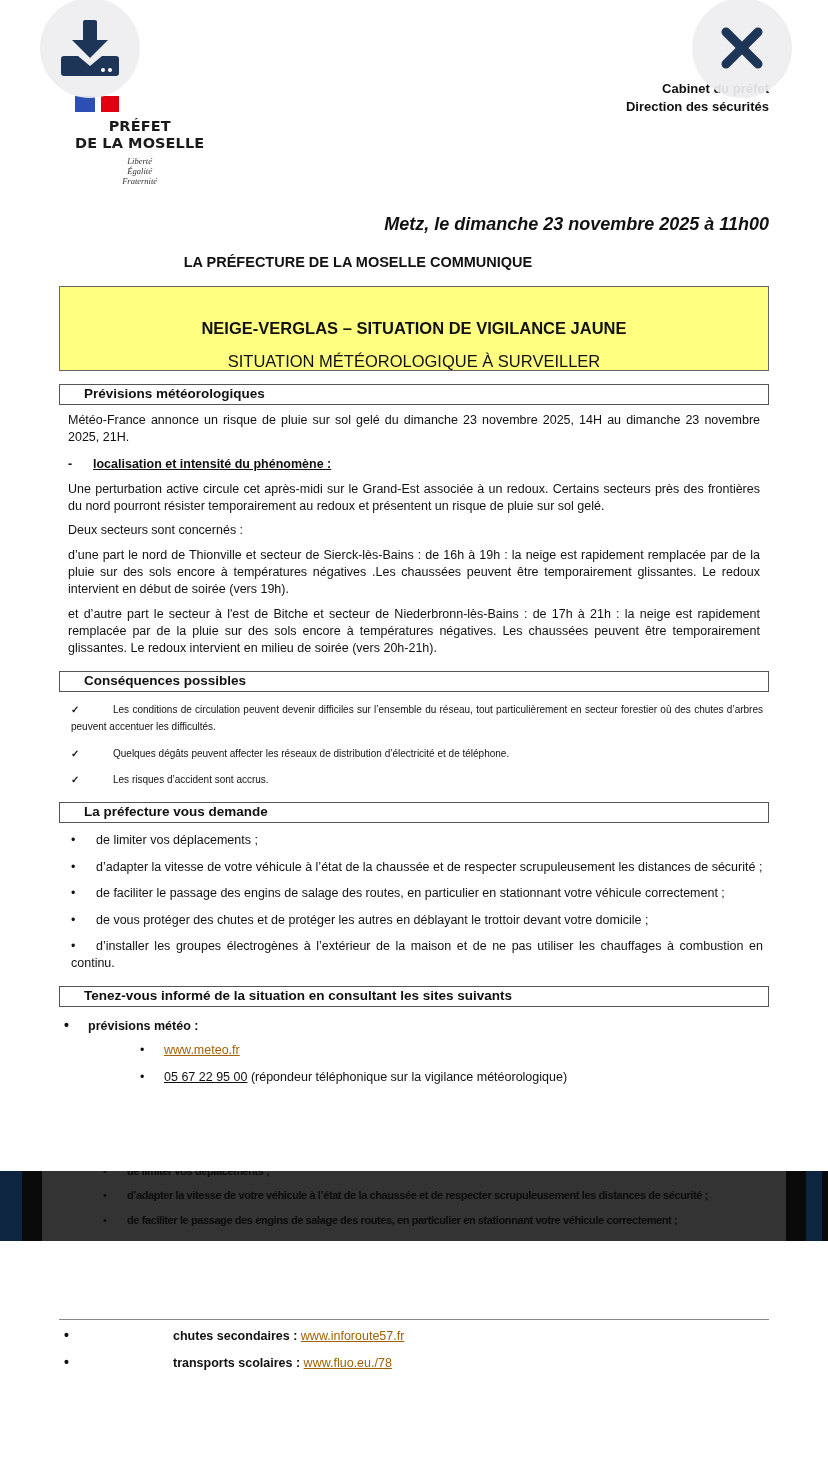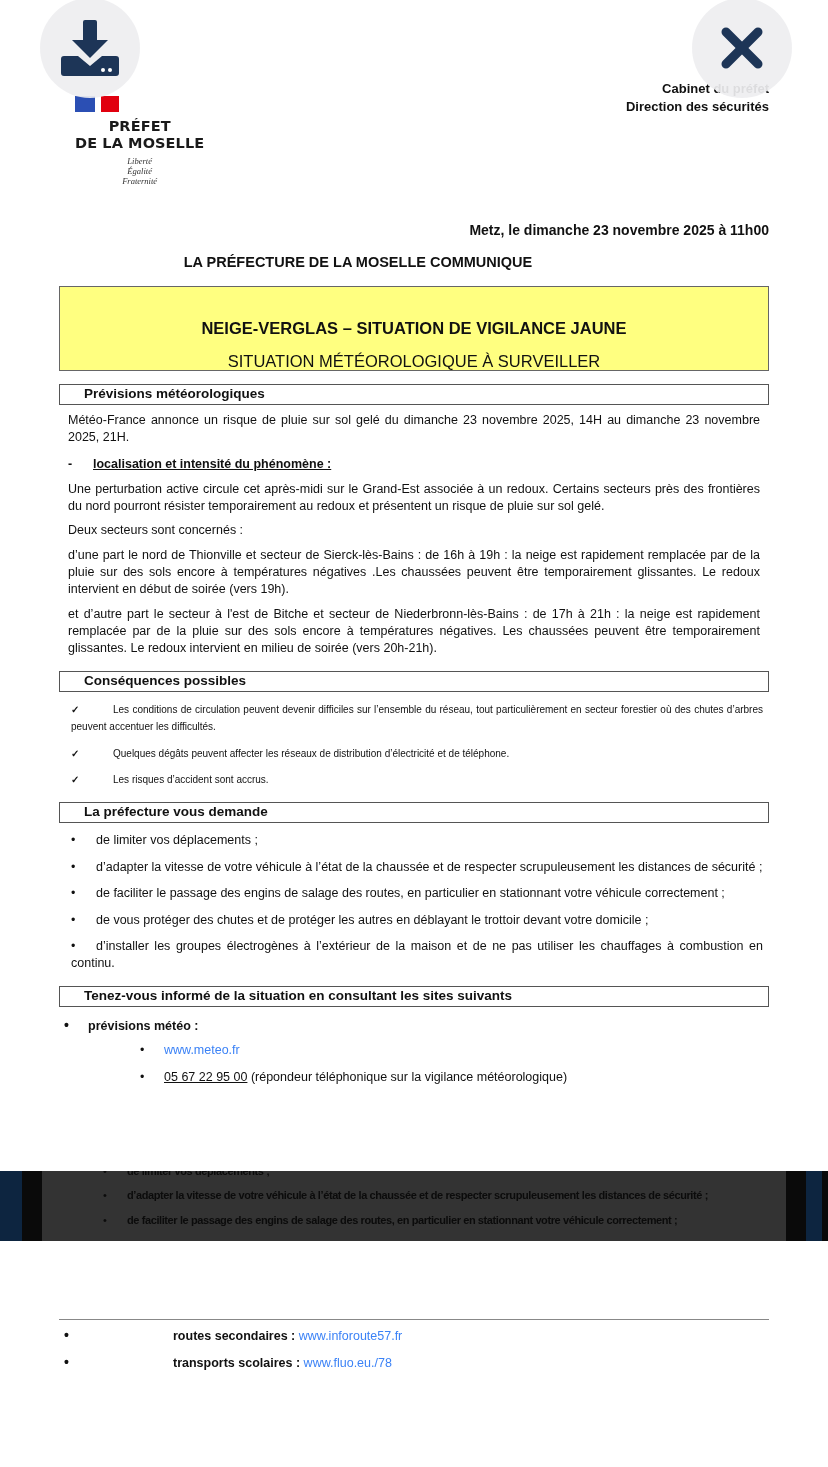--- a/index.html
+++ b/index.html
@@ -11,37 +11,37 @@
   .fab-download { left: 40px; top: -2px; }
   .fab-close { left: 692px; top: -2px; }
   .logo { left: 75px; top: 96px; text-align: center; }
   .flag { width: 44px; height: 16px; display: flex; }
   .flag .b { width: 20px; background: #2b4fb4; }
   .flag .w { width: 6px; background: #fff; }
   .flag .r { width: 18px; background: #e1000f; }
   .logo-title { font-family: "DejaVu Sans", sans-serif; font-weight: bold; font-size: 14.5px; line-height: 17px; color: #1a1a1a; margin-top: 6px; letter-spacing: 0.1px; }
   .logo-motto { font-family: "Liberation Serif", serif; font-style: italic; font-size: 8.5px; line-height: 10px; color: #333; margin-top: 4px; }
   .cabinet { right: 59px; top: 80px; text-align: right; font-weight: bold; font-size: 13px; line-height: 18px; }
-  .date { right: 59px; top: 222px; font-weight: bold; font-size: 14px; }
+  .date { right: 59px; top: 214px; font-weight: bold; font-size: 18px; font-style: italic; }
   .communique { left: 0; width: 700px; top: 254px; text-align: center; font-weight: bold; font-size: 14.5px; margin-left: 8px; }
   .yellow { left: 59px; top: 286px; width: 710px; height: 85px; background: #ffff80; border: 1px solid #666; text-align: center; }
   .yellow .t1 { font-weight: bold; font-size: 16.5px; margin-top: 32px; }
   .yellow .t2 { font-size: 16.5px; margin-top: 14px; }
   .sec-head { position: absolute; left: 59px; width: 710px; height: 21px; border: 1px solid #555; font-weight: bold; font-size: 13.5px; line-height: 17px; padding-left: 24px; }
   .para { position: absolute; left: 68px; width: 692px; font-size: 12.5px; line-height: 17px; text-align: justify; }
   .sub { position: absolute; left: 68px; font-size: 12.5px; font-weight: bold; }
   .sub .dash { display: inline-block; width: 25px; }
   .sub u { text-decoration: underline; }
   .check { position: absolute; left: 71px; width: 692px; font-size: 10px; line-height: 17px; text-align: justify; }
   .check .mk { display: inline-block; width: 42px; font-weight: bold; }
   .bul { position: absolute; left: 71px; width: 692px; font-size: 12.5px; line-height: 17px; text-align: justify; }
   .bul .dot { display: inline-block; width: 25px; }
   .info-b { position: absolute; font-size: 12.5px; font-weight: bold; }
   .info-b .dot { display: inline-block; width: 24px; font-size: 14px; }
-  a { color: #3b82f6; }
+  a { color: #a16207; text-decoration: underline; }
   .link-line { position: absolute; left: 140px; font-size: 12.5px; }
   .link-line .dot { display: inline-block; width: 24px; }
   .phone { text-decoration: underline; }
   .overlay { left: 0; top: 1171px; width: 828px; height: 70px; background: #333333; overflow: hidden; }
   .ov-l1 { position: absolute; left: 0; top: 0; width: 22px; height: 70px; background: #0d2540; }
   .ov-l2 { position: absolute; left: 22px; top: 0; width: 20px; height: 70px; background: #0a0a0a; }
   .ov-r1 { position: absolute; left: 786px; top: 0; width: 20px; height: 70px; background: #0a0a0a; }
   .ov-r2 { position: absolute; left: 806px; top: 0; width: 16px; height: 70px; background: #0d2540; }
   .ov-r3 { position: absolute; left: 822px; top: 0; width: 6px; height: 70px; background: #0a0a0a; }
   .ov-text { position: absolute; left: 103px; font-size: 11px; color: #0b0b0b; font-weight: bold; letter-spacing: -0.4px; white-space: nowrap; }
@@ -157,18 +157,18 @@
     <div class="ov-text" style="top:-6px"><span class="dot">•</span><span>de limiter vos déplacements ;</span></div>
     <div class="ov-text" style="top:18px"><span class="dot">•</span><span>d’adapter la vitesse de votre véhicule à l’état de la chaussée et de respecter scrupuleusement les distances de sécurité ;</span></div>
     <div class="ov-text" style="top:43px"><span class="dot">•</span><span>de faciliter le passage des engins de salage des routes, en particulier en stationnant votre véhicule correctement ;</span></div>
     <div class="ov-r1"></div>
     <div class="ov-r2"></div>
     <div class="ov-r3"></div>
   </div>
 
   <div class="abs hr"></div>
   <div class="foot" style="top:1327px">
-    <span class="dot">•</span><span>routes secondaires : </span><a>www.inforoute57.fr</a>
+    <span class="dot">•</span><span>chutes secondaires : </span><a>www.inforoute57.fr</a>
   </div>
   <div class="foot" style="top:1354px">
     <span class="dot">•</span><span>transports scolaires : </span><a>www.fluo.eu./78</a>
   </div>
 </div>
 
 </body></html>

